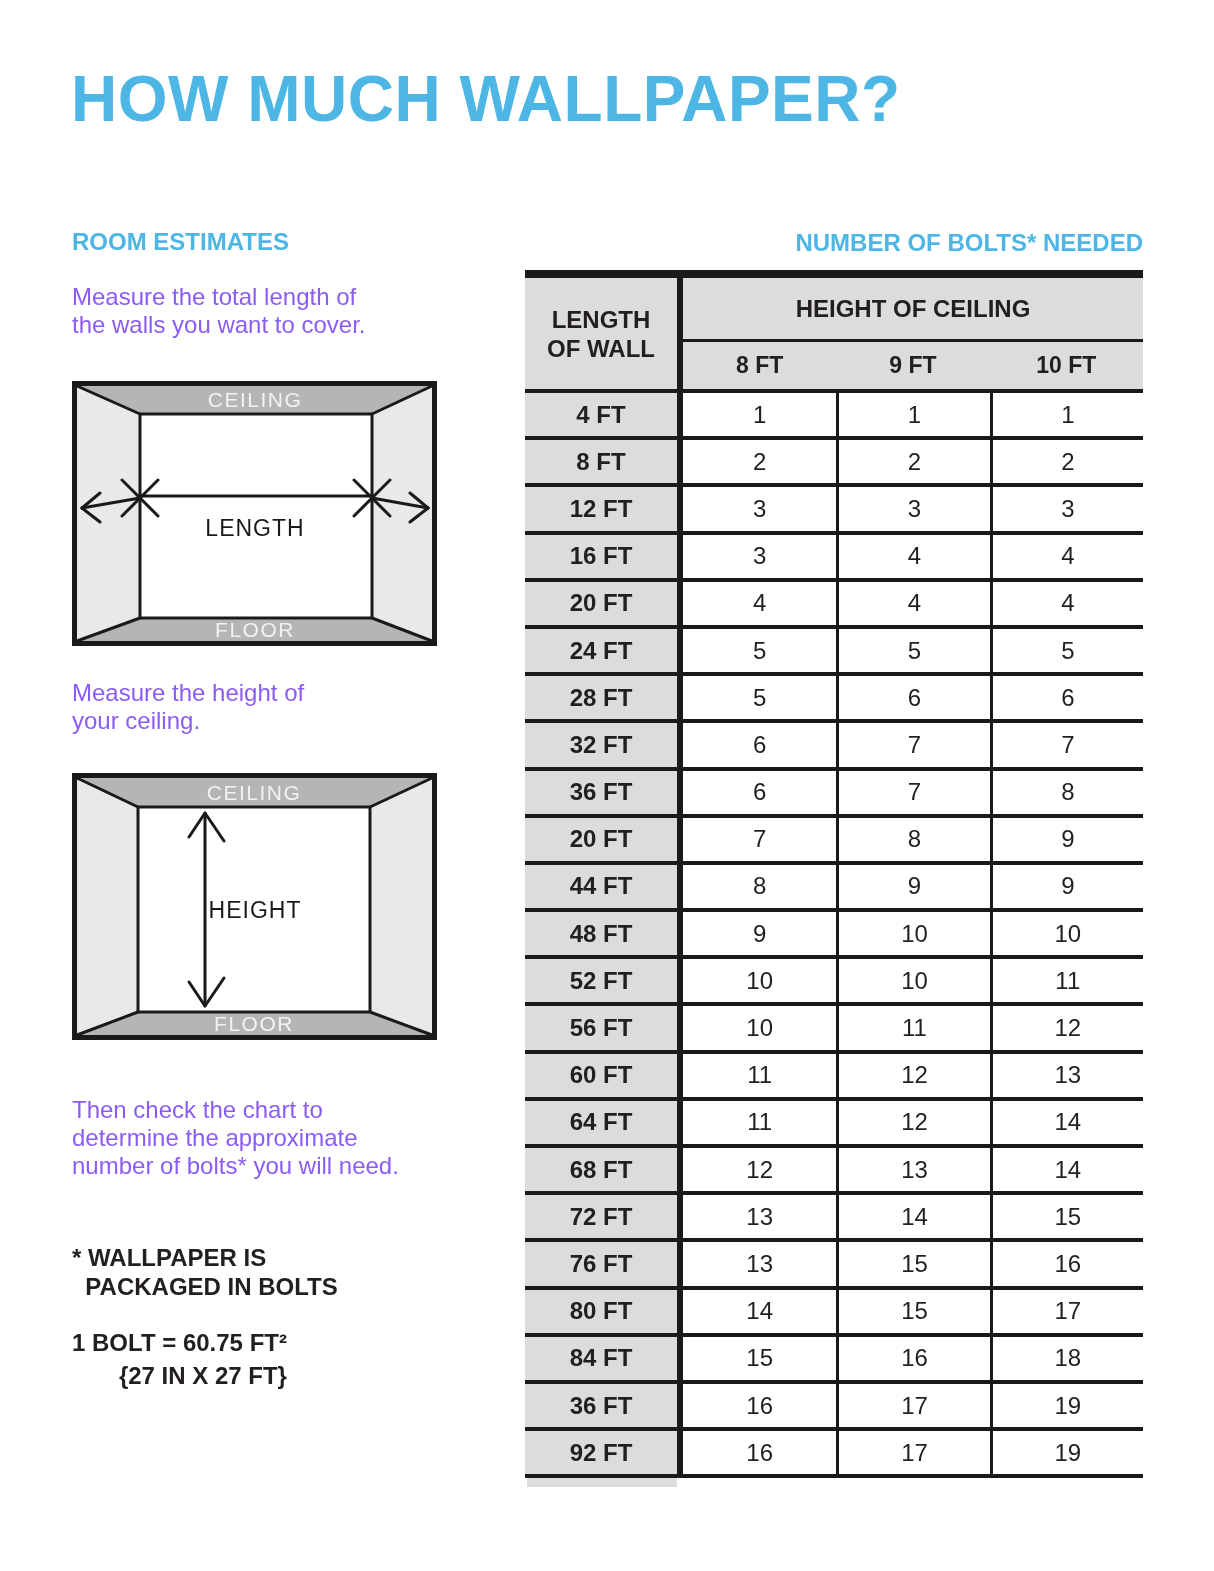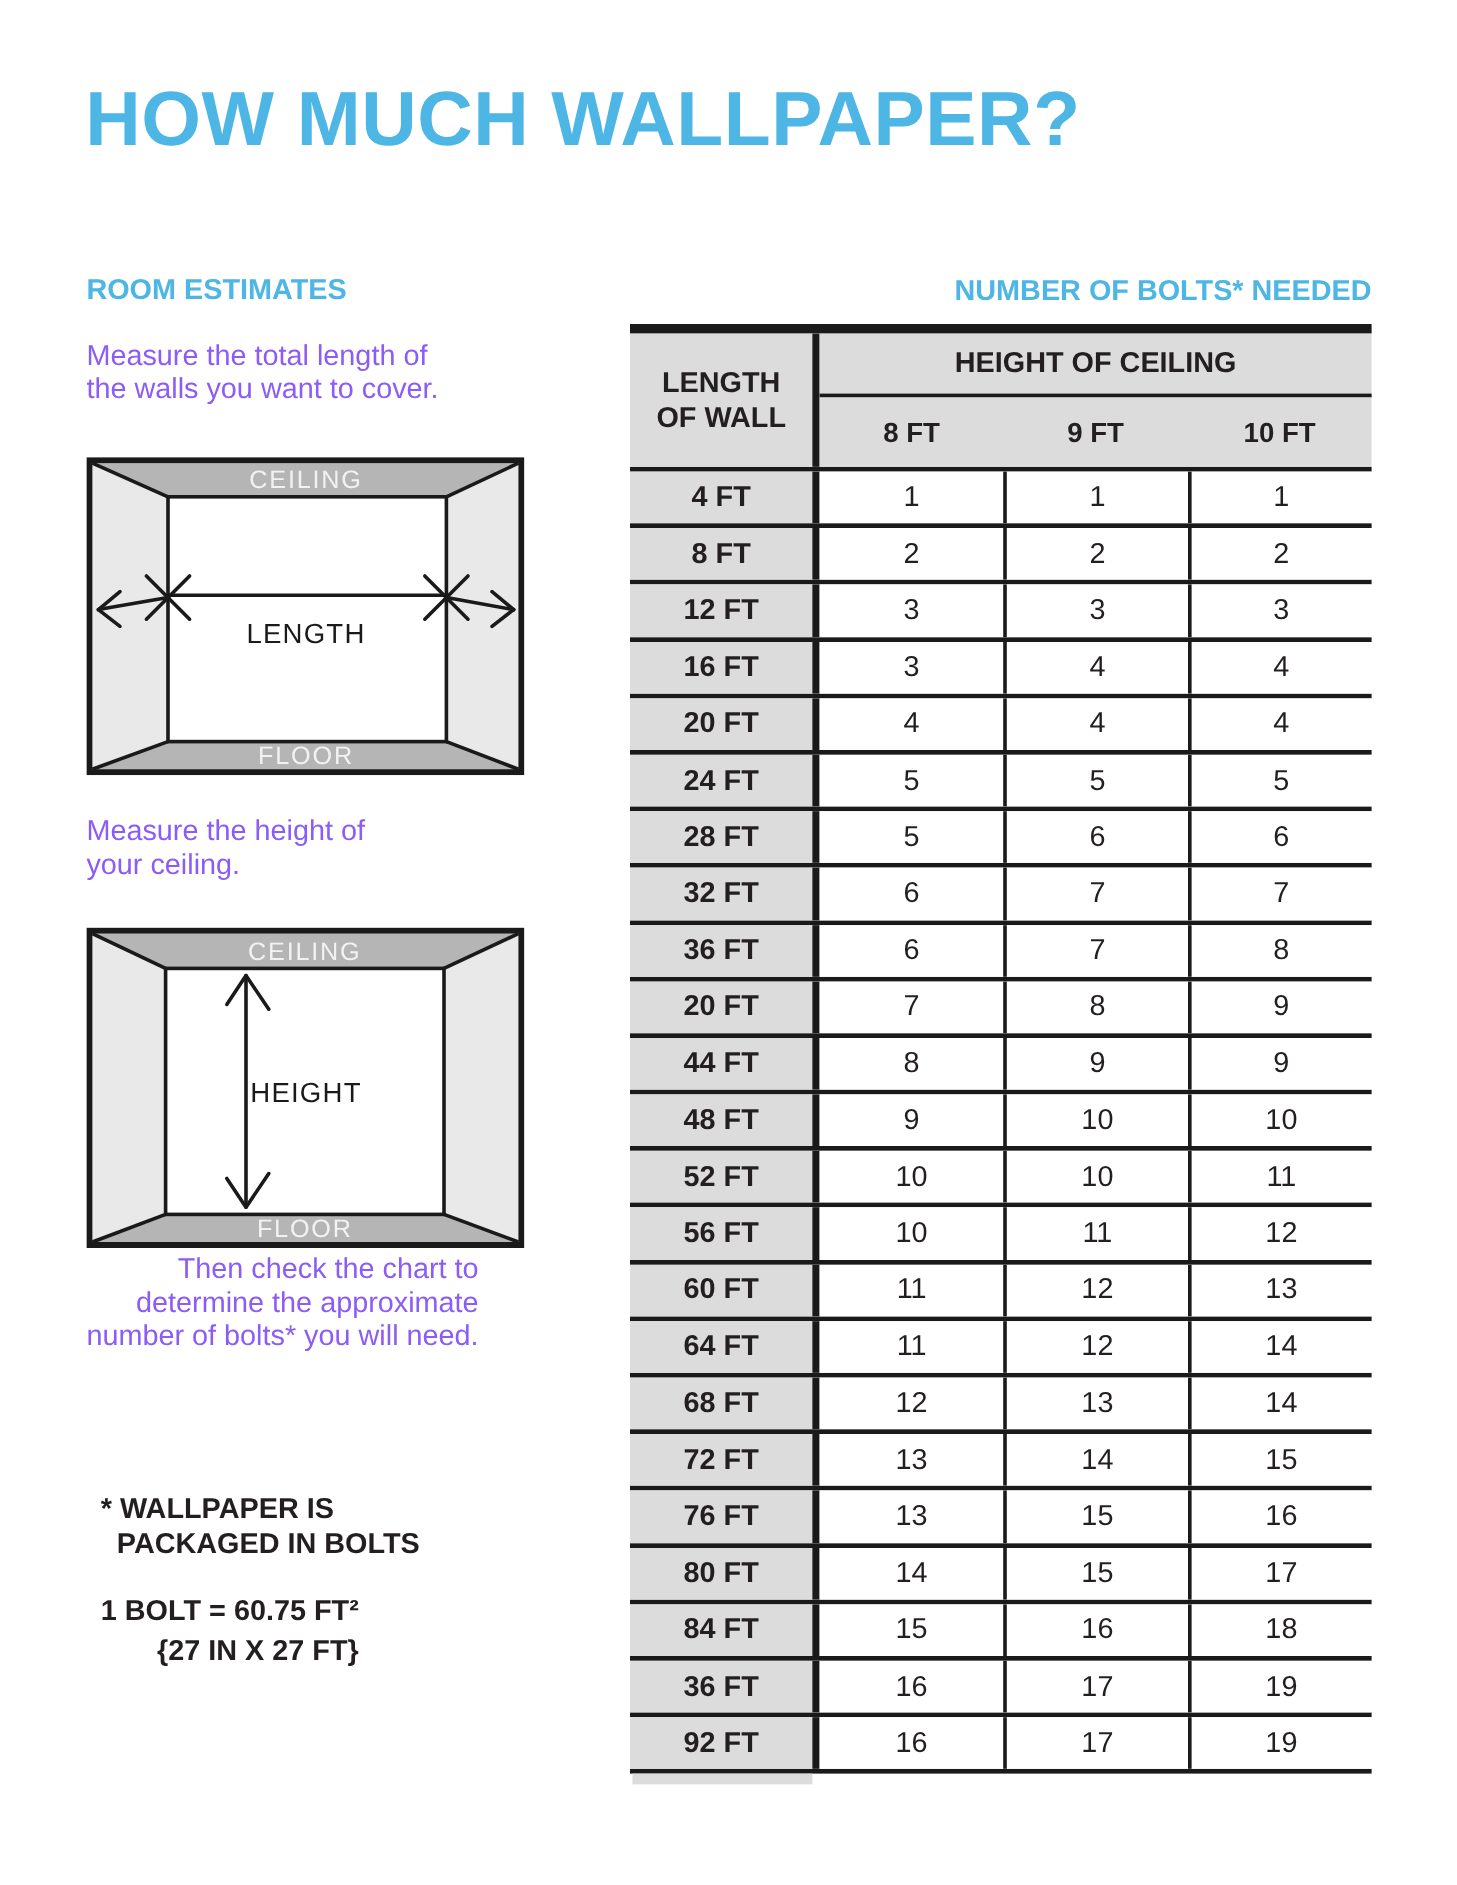--- a/index.html
+++ b/index.html
@@ -21,24 +21,24 @@
     font-size: 24px; font-weight: bold;
     color: var(--accent-blue, #4db6e5);
   }
   .body-text {
     position: absolute; left: 72px;
     font-size: 24px; line-height: 28px;
     white-space: pre-line; color: #8b5cf6;
   }
   .step1 { top: 283px; }
   .step2 { top: 679px; }
-  .step3 { top: 1044px; text-align: right; }
+  .step3 { top: 1096px; }
   .note-bold {
     position: absolute; left: 72px;
-    font-size: 24px; font-weight: bold; color: #231f20; margin-left: 12px;
+    font-size: 24px; font-weight: bold; color: #231f20;
   }
   .note-packaging { top: 1243px; line-height: 29px; white-space: pre-wrap; }
   .note-boltsize { top: 1326px; line-height: 33px; white-space: pre-line; text-align: right; }
   .diag { position: absolute; left: 72px; }
   .diag1 { top: 381px; }
   .diag2 { top: 773px; }
   .diag text { font-family: "Liberation Sans", sans-serif; }
   .band-label { fill: #f2f2f2; font-size: 21px; letter-spacing: 1.5px; }
   .measure-label { fill: #1a1a1a; font-size: 23px; letter-spacing: 1px; }
 
@@ -55,21 +55,21 @@
   }
   .corner {
     background: var(--table-gray, #dcdcdc);
     border-right: 6px solid var(--line-black, #1a1a1a);
     display: flex; align-items: center; justify-content: center;
     text-align: center; font-weight: bold; font-size: 24px; line-height: 29px;
     white-space: pre-line;
   }
   .head-right { display: flex; flex-direction: column; background: var(--table-gray, #dcdcdc); }
   .group-head {
-    height: 53px; border-bottom: 3px solid var(--line-black, #1a1a1a);
+    height: 64px; border-bottom: 3px solid var(--line-black, #1a1a1a);
     display: flex; align-items: center; justify-content: center;
     font-weight: bold; font-size: 24px;
   }
   .sub-heads { flex: 1; display: grid; grid-template-columns: 1fr 1fr 1fr; }
   .sub-head { display: flex; align-items: center; justify-content: center; font-weight: bold; font-size: 23px; }
   .trow {
     display: grid; grid-template-columns: 158px 1fr 1fr 1fr;
     height: 47.2px; border-bottom: 4px solid var(--line-black, #1a1a1a);
   }
   .cell { display: flex; align-items: center; justify-content: center; }

